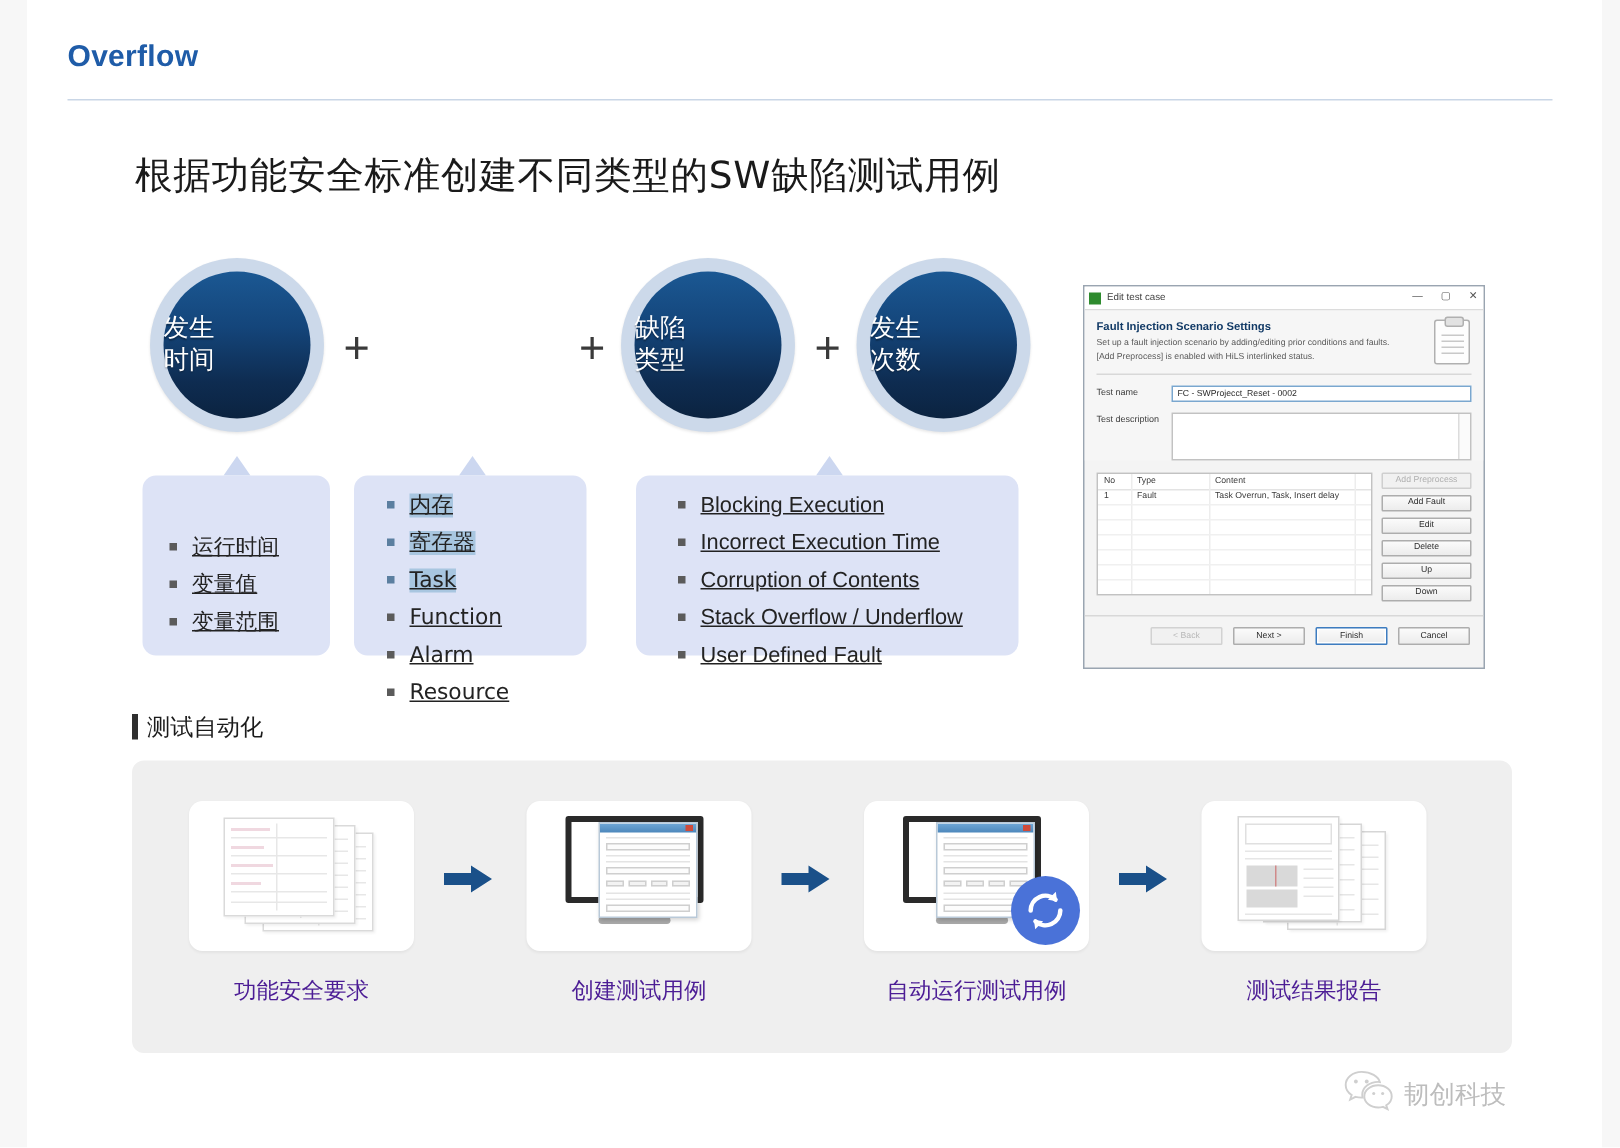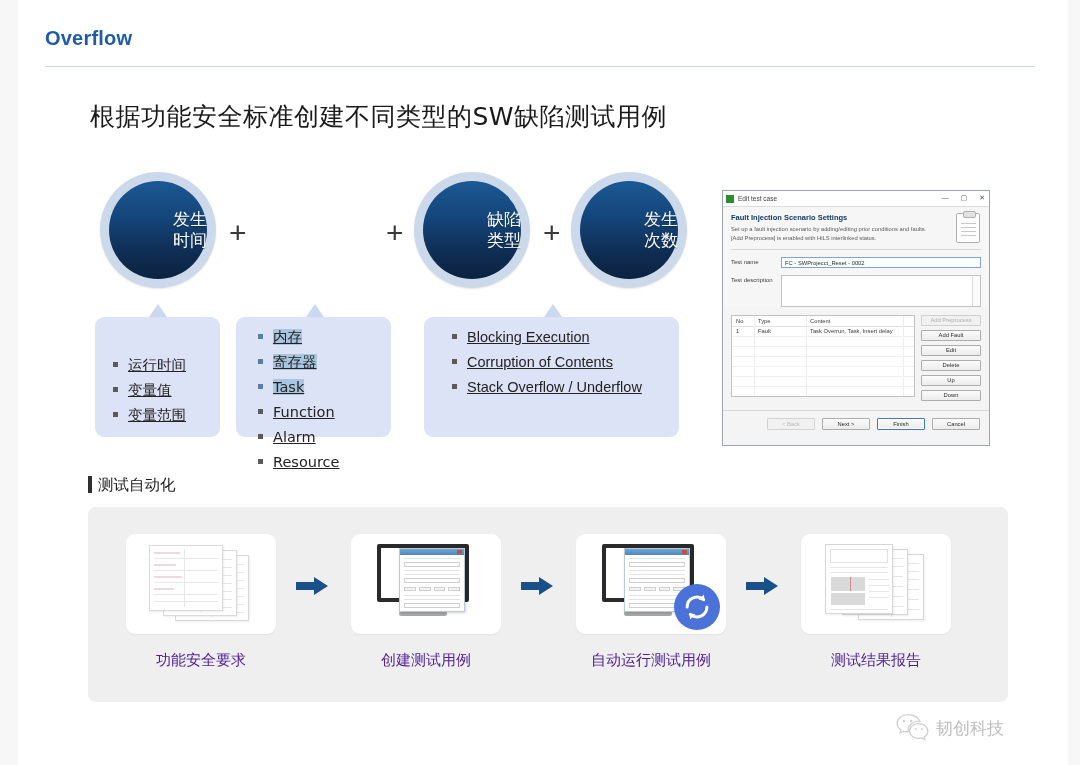--- a/index.html
+++ b/index.html
@@ -42,21 +42,21 @@
   .circ-wrap { position:absolute; top:0; width:116px; height:116px; }
   .circ {
     width:116px; height:116px; border-radius:50%;
     background:#ccd9ea;
     display:flex; align-items:center; justify-content:center;
     box-shadow:0 1px 2px rgba(0,0,0,0.10);
   }
   .circ-inner {
     width:98px; height:98px; border-radius:50%;
     background:linear-gradient(180deg,#1b5893 0%,#14457a 38%,#0e2c51 75%,#0b2340 100%);
-    display:flex; align-items:center; justify-content:flex-end;
+    display:flex; align-items:center; justify-content:flex-start;
     text-align:center;
   }
   .circ-text {
     color:#ffffff; font-size:17px; line-height:1.25;
     font-family:"DejaVu Sans","Liberation Sans",sans-serif;
     text-shadow:0 1px 1px rgba(0,0,0,0.35);
     white-space:pre-line;
   }
   .plus {
     position:absolute; top:44px; font-size:30px; color:#3a3a3a;
@@ -309,22 +309,24 @@
       <li class="hl"><span>Task</span></li>
       <li><span>Function</span></li>
       <li><span>Alarm</span></li>
       <li><span>Resource</span></li>
     </ul>
   </div>
 
   <div class="lbox en" style="left:424px; top:317px; width:255px; height:120px; padding:10px 0 0 28px;">
     <ul>
       <li><span>Blocking Execution</span></li>
+      <li><span>Incorrect Execution Time</span></li>
       <li><span>Corruption of Contents</span></li>
       <li><span>Stack Overflow / Underflow</span></li>
+      <li><span>User Defined Fault</span></li>
     </ul>
   </div>
 
   <div class="wiz">
     <div class="wiz-titlebar">
       <div class="wiz-appicon"></div>
       <div class="wiz-title">Edit test case</div>
       <div class="wiz-winbtns">
         <div class="wb">—</div>
         <div class="wb">▢</div>

